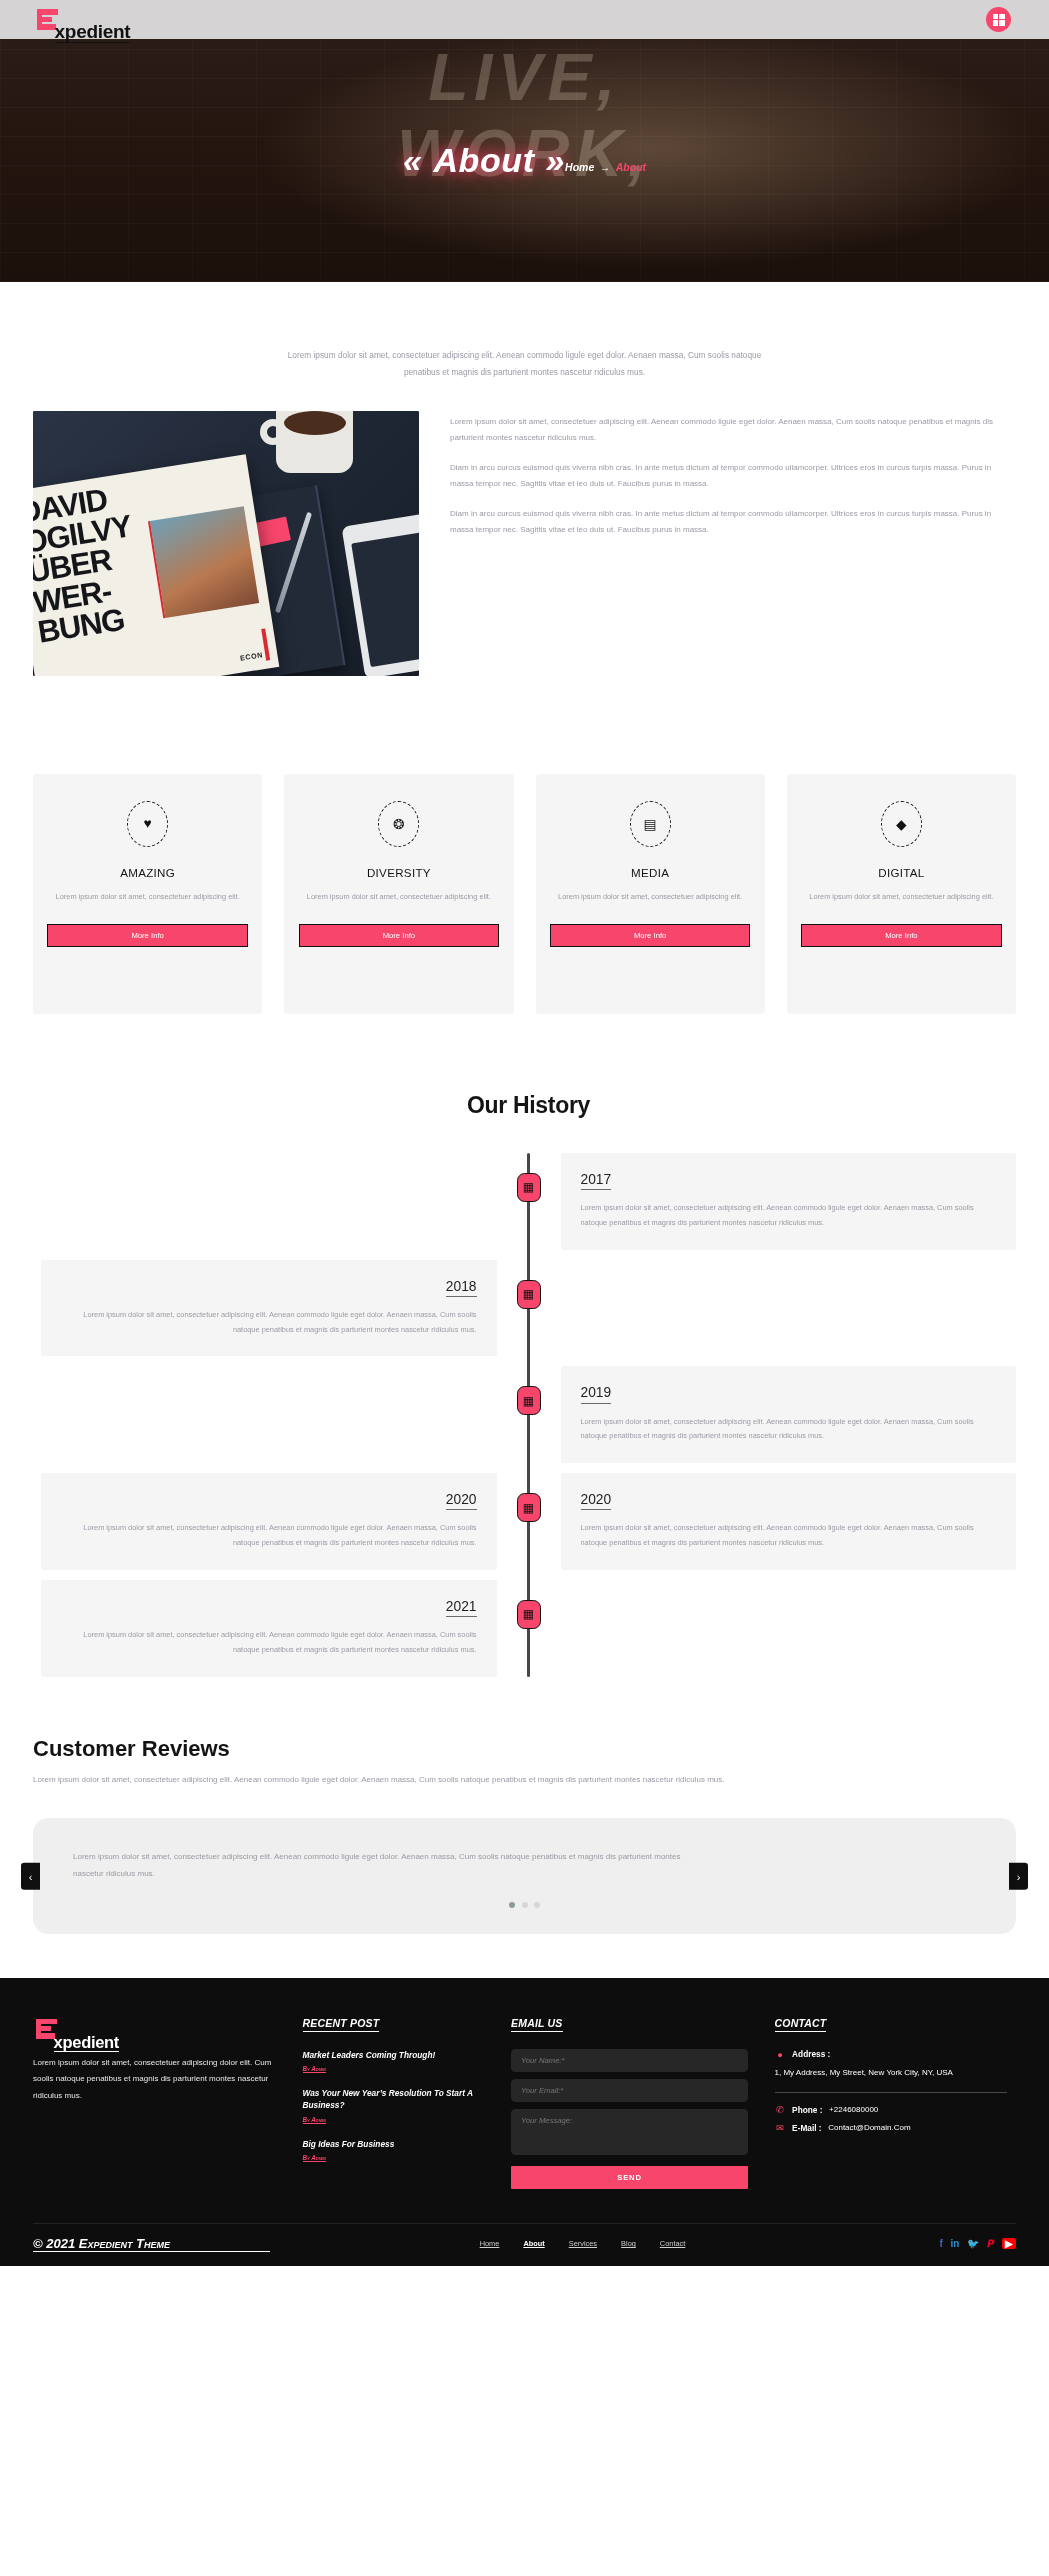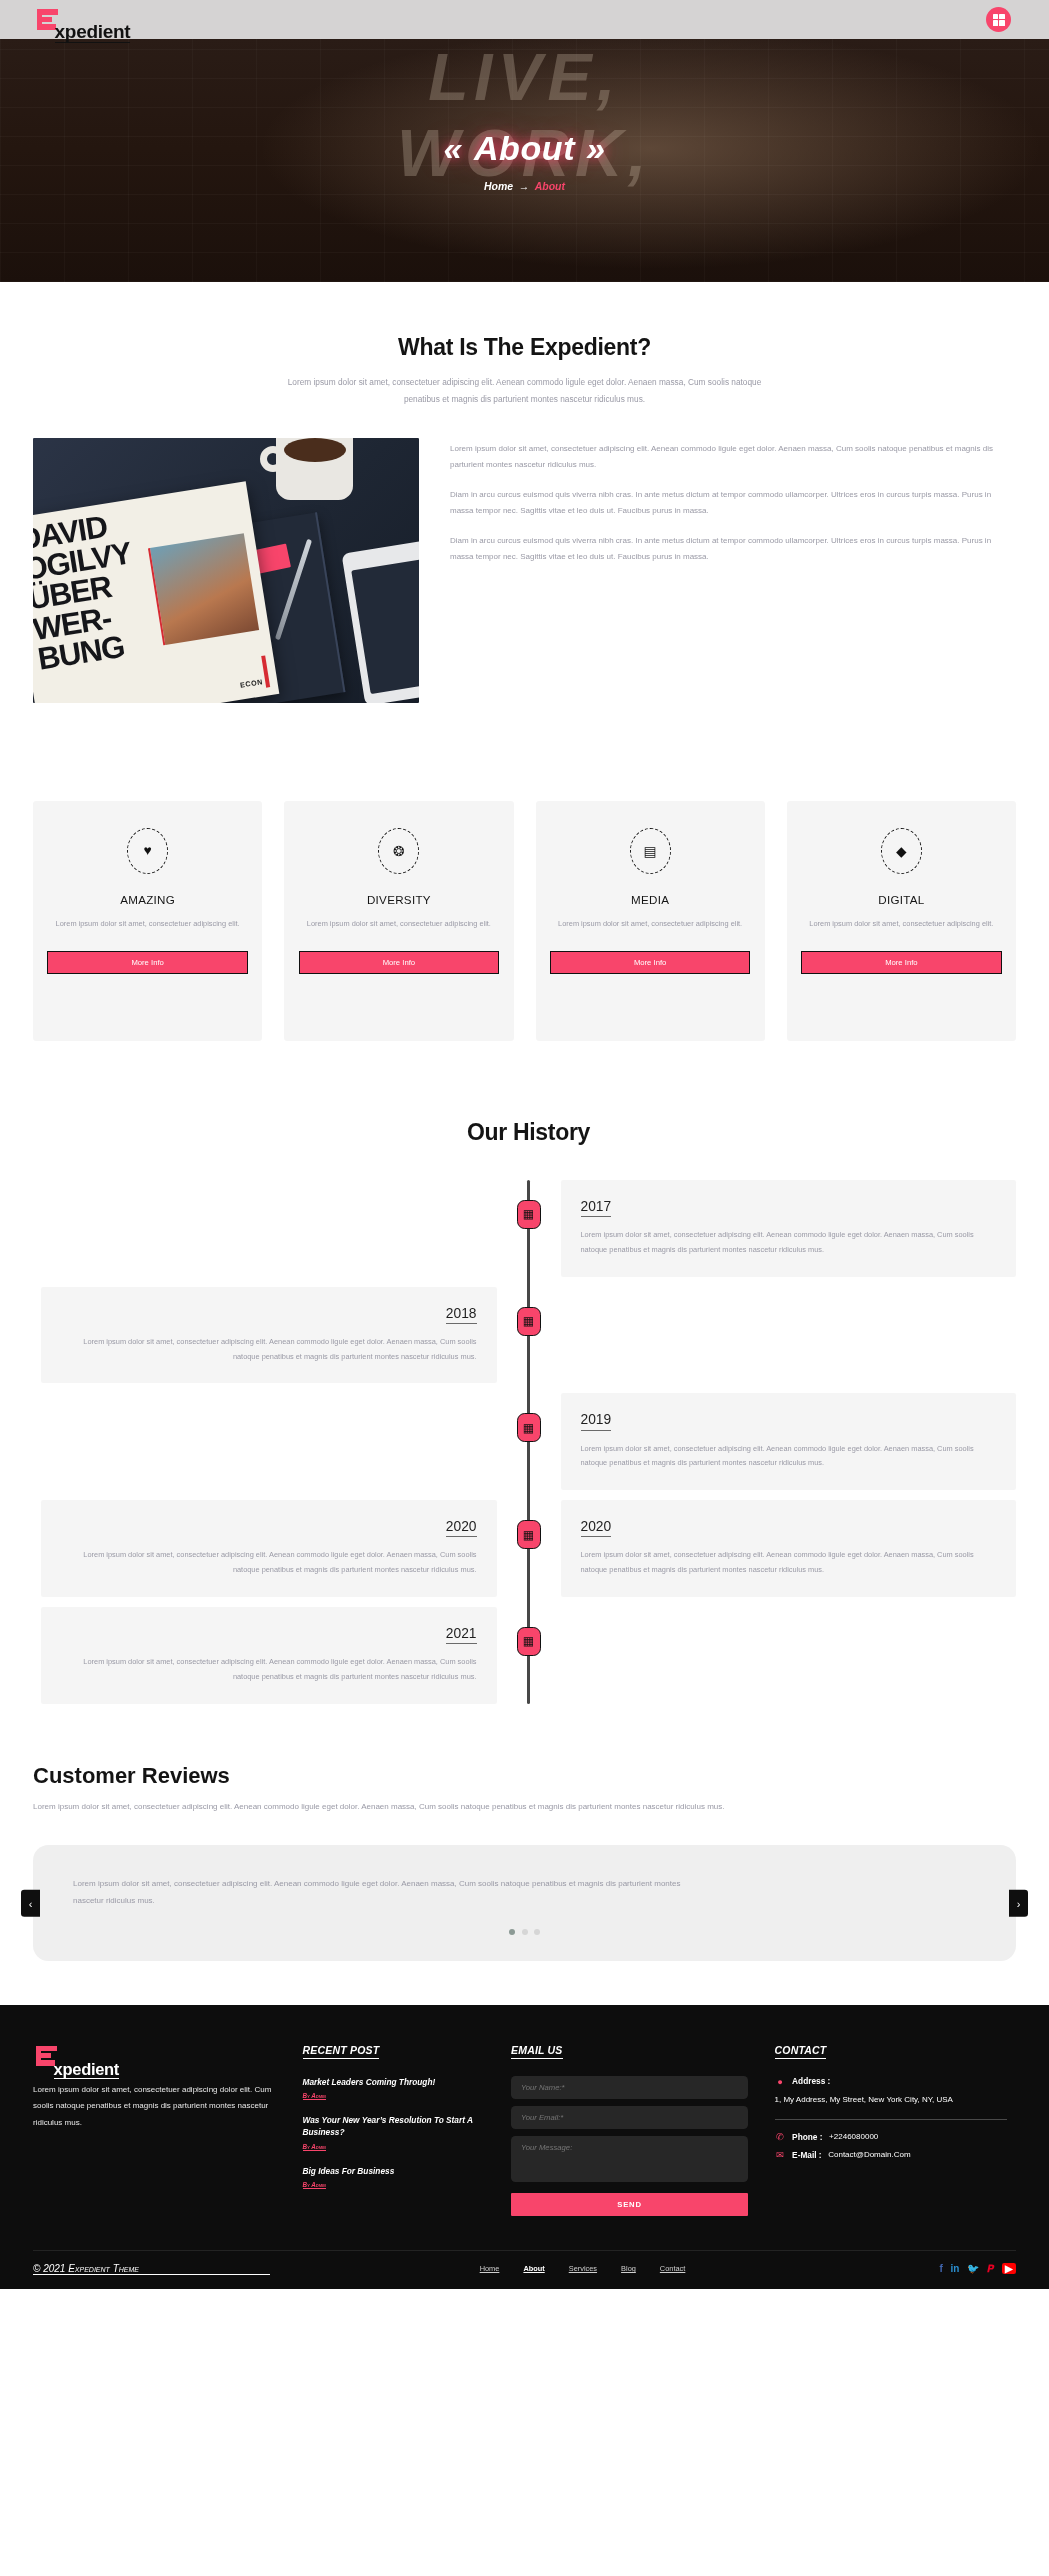--- a/index.html
+++ b/index.html
@@ -51,21 +51,21 @@
   .grid-btn .g span { background: #fff; border-radius: 0.6px; }
 
   
   .hero {
     height: 243px;
     position: relative;
     background:
       radial-gradient(ellipse 60% 80% at 62% 45%, rgba(150,120,95,0.50), rgba(0,0,0,0) 62%),
       linear-gradient(180deg, #2a1c16 0%, #24160f 45%, #1b100b 100%);
     overflow: hidden;
-    display: flex; flex-direction: column;
+    display: flex; flex-direction: row;
     align-items: center; justify-content: center;
   }
   .hero .brick {
     position: absolute; inset: 0;
     background-image:
       repeating-linear-gradient(0deg, rgba(255,255,255,0.045) 0 1.1px, rgba(0,0,0,0) 1.1px 29px),
       repeating-linear-gradient(90deg, rgba(255,255,255,0.035) 0 1.1px, rgba(0,0,0,0) 1.1px 64px);
     opacity: .75;
   }
   .hero .graffiti {
@@ -305,21 +305,21 @@
   .c-ico { color: #f8456b; font-size: 9.4px; width: 11px; text-align: center; }
   .c-lab { font-size: 8.3px; font-weight: 700; }
   .c-val { font-size: 8px; color: #fff; }
   .c-addr { font-size: 8px; line-height: 1.7; color: #fff; margin-bottom: 12px; }
   .c-div { height: 0.6px; background: #494949; margin: 3.3px 0 12px; }
   .bottombar {
     margin-top: 34px; border-top: 0.6px solid #232323;
     display: flex; align-items: center; padding: 12px 0 14.3px;
   }
   .copy {
-    font-size: 10px; font-style: italic; font-weight: 400; color: #fff;
+    font-size: 13px; font-style: italic; font-weight: 700; color: #fff;
     border-bottom: 0.6px solid #fff; font-variant: small-caps; width: 237px;
   }
   .bnav { display: flex; gap: 24px; flex: 1; justify-content: center; }
   .bnav a {
     color: #cfcfcf; font-size: 7.4px; text-decoration: underline; cursor: pointer;
   }
   .bnav a.active { color: #fff; font-weight: 700; }
   .socials { display: flex; gap: 7.7px; align-items: center; width: 121px; justify-content: flex-end; }
   .socials span { font-size: 10px; font-weight: 700; cursor: pointer; }
   .s-fb { color: #4267b2; } .s-li { color: #2a8fd0; }
@@ -363,21 +363,20 @@
       <span>»</span>
     </div>
     <div class="hero-crumb">
       <a>Home</a>
       <span class="sep">→</span>
       <span class="cur">About</span>
     </div>
   </div>
 
   <section class="about-sec">
-    <h2 class="sec-title">What Is The Expedient?</h2>
     <p class="sec-sub">Lorem ipsum dolor sit amet, consectetuer adipiscing elit. Aenean commodo ligule eget dolor. Aenaen massa, Cum soolis natoque penatibus et magnis dis parturient montes nascetur ridiculus mus.</p>
     <div class="about-row">
       <div class="about-img">
         <div class="desk"></div>
         <div class="pad"></div>
         <div class="pen"></div>
         <div class="eraser"></div>
         <div class="cup">
             <span class="handle"></span>
           </div>

